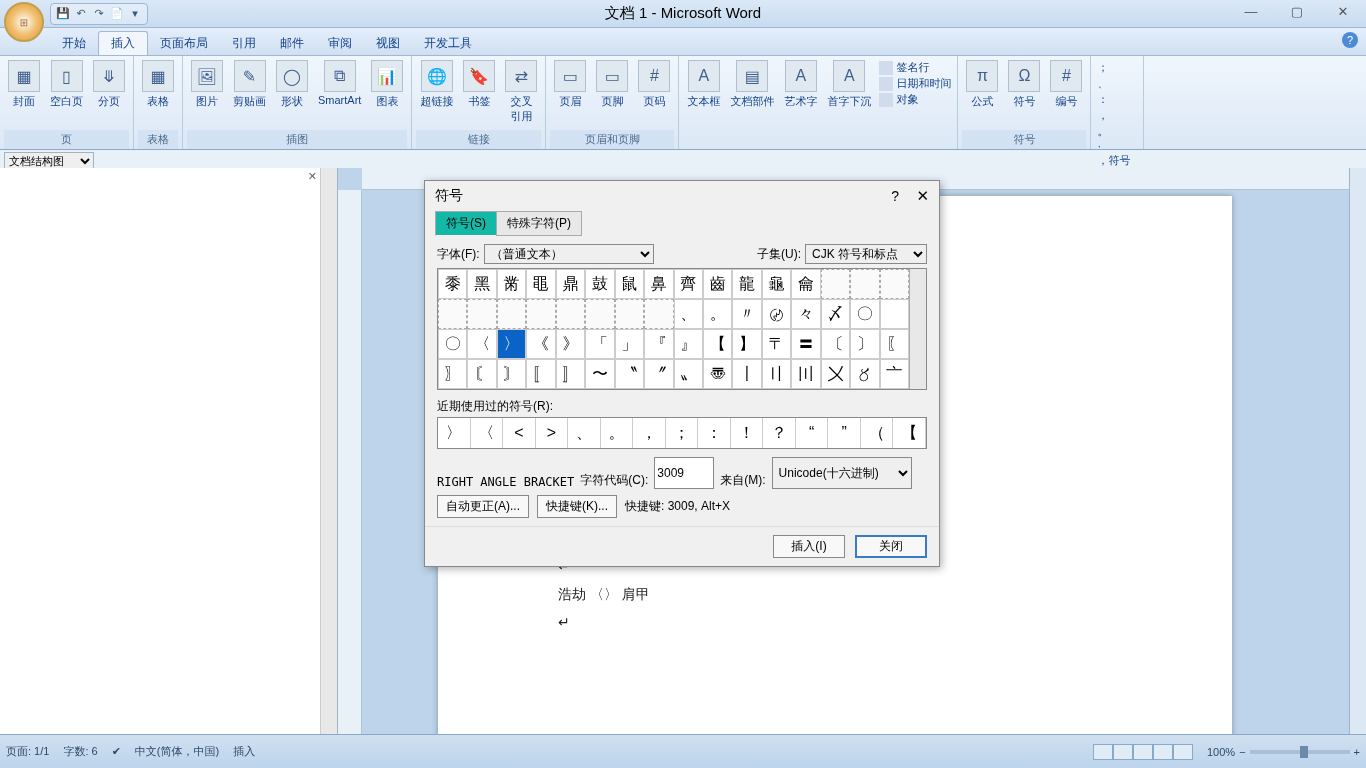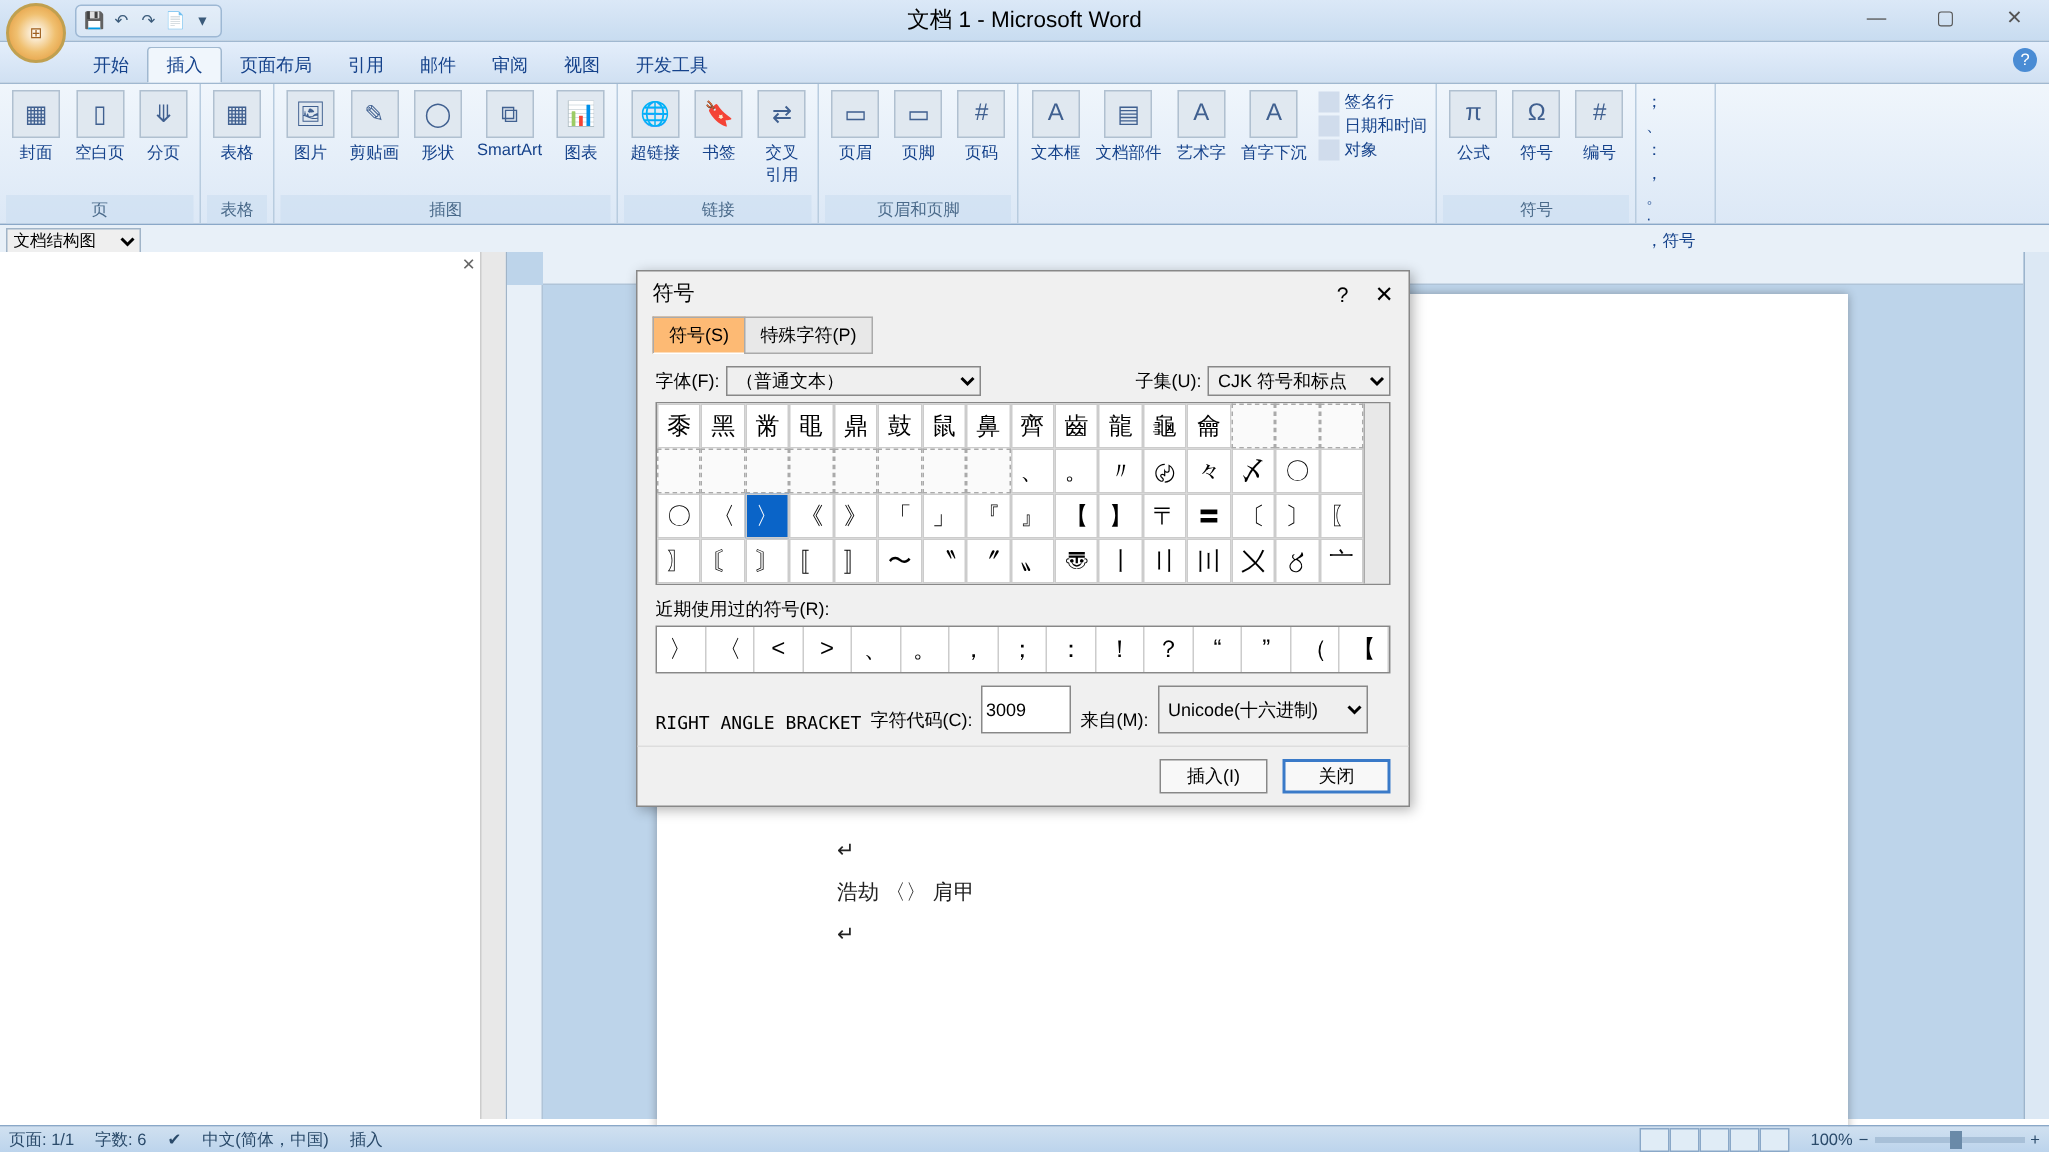--- a/index.html
+++ b/index.html
@@ -47,21 +47,21 @@
 .page { position: absolute; left: 100px; top: 28px; width: 794px; height: 900px; background: #fff; box-shadow: 0 0 6px rgba(0,0,0,0.3); padding: 96px 120px; font-size: 14px; line-height:2;}
 .page p{color:#222;}
 .scroll-v{position:absolute;right:0;top:0;bottom:0;width:17px;background:#dce8f4;border-left:1px solid #9cb4cc;}
 
 
 .dialog { position: absolute; left: 424px; top: 180px; width: 516px; background: #f0f0f0; border: 1px solid #888; box-shadow: 2px 2px 8px rgba(0,0,0,0.3); z-index: 100; }
 .dlg-title { height: 30px; display: flex; align-items: center; padding: 0 10px; font-size: 14px; position:relative;}
 .dlg-title .x { position: absolute; right: 10px; font-size: 15px; }
 .dlg-title .q { position: absolute; right: 40px; font-size: 14px; }
 .dlg-tabs { display: flex; padding: 0 10px; }
-.dlg-tab { padding: 3px 10px; font-size: 12px; border: 1px solid #aaa; background: #fdba74; margin-right: -1px;}
+.dlg-tab { padding: 3px 10px; font-size: 12px; border: 1px solid #aaa; background: #14b8a6; margin-right: -1px;}
 .dlg-tab:not(.active){background:#e8e8e8;border-bottom:1px solid #aaa;}
 .dlg-tab.active { border-bottom-color: #fff; }
 .dlg-body { padding: 8px 12px; font-size: 12px; }
 .row { display: flex; align-items: center; gap: 4px; margin-bottom: 4px; }
 .row label { font-size: 12px; }
 .row select,.row input { border: 1px solid #888; font-size: 12px; height: 20px; padding:0 2px;}
 .sym-grid { border: 1px solid #888; background: #fff; display: grid; grid-template-columns: repeat(16, 1fr); }
 .sym-grid div { border: 1px solid #ccc; height: 30px; display: flex; align-items: center; justify-content: center; font-size: 16px; font-family:SimSun,serif;}
 .sym-grid div.sel { background: #0a64c8; color: #fff; }
 .sym-grid div.dashed{border:1px dashed #aaa;background:#fafafa;}
@@ -72,21 +72,21 @@
 .recent-row div{flex:1;border-right:1px solid #ccc;height:30px;display:flex;align-items:center;justify-content:center;font-size:16px;}
 .info-row{display:flex;align-items:flex-end;gap:6px;font-size:12px;margin-top:8px;}
 .info-row input,.info-row select{border:1px solid #888;height:32px;font-size:12px;padding:0 2px;}
 .btn-row{display:flex;gap:8px;margin-top:6px;align-items:center;}
 .btn{border:1px solid #888;background:#f8f8f8;padding:2px 8px;font-size:12px;}
 .dlg-foot{display:flex;justify-content:flex-end;gap:10px;padding:8px 12px;border-top:1px solid #ddd;}
 .dlg-foot .btn{min-width:72px;text-align:center;}
 .dlg-foot .btn.focus{border:2px solid #3a7ac8;padding:1px 7px;}
 
 
-.status { position: absolute; bottom: 0; left: 0; right: 0; height: 18px; background: linear-gradient(#d0e0f0,#bcd4ec); border-top: 1px solid #8aa8c8; display: flex; align-items: center; font-size: 11px; color: #2a4a6a; padding: 0 6px; gap: 14px; }
+.status { position: absolute; bottom: 0; left: 0; right: 0; height: 34px; background: linear-gradient(#d0e0f0,#bcd4ec); border-top: 1px solid #8aa8c8; display: flex; align-items: center; font-size: 11px; color: #2a4a6a; padding: 0 6px; gap: 14px; }
 .status .spacer{flex:1;}
 .view-btns{display:flex;gap:0;}
 .view-btns span{width:20px;height:16px;border:1px solid #8aa8c8;background:#e0ecf6;display:inline-block;}
 .zoom{display:flex;align-items:center;gap:4px;}
 .zoom .slider{width:100px;height:4px;background:#a8c0d8;position:relative;}
 .zoom .slider::after{content:'';position:absolute;left:50%;top:-4px;width:8px;height:12px;background:#6a8aa8;}
 </style>
 </head>
 <body>
 
@@ -390,20 +390,25 @@
         <div>（</div>
         <div>【</div>
       </div>
     <div class="info-row">
       <span style="font-family:monospace">RIGHT ANGLE BRACKET</span>
       <span>字符代码(C):</span>
       <input style="width: 60px;" value="3009">
       <span>来自(M):</span>
       <select style="width:140px"><option>Unicode(十六进制)</option></select>
     </div>
+    <div class="btn-row">
+      <button class="btn">自动更正(A)...</button>
+      <button class="btn">快捷键(K)...</button>
+      <span>快捷键: 3009, Alt+X</span>
+    </div>
   </div>
   <div class="dlg-foot">
     <button class="btn">插入(I)</button>
     <button class="btn focus">关闭</button>
   </div>
 </div>
 
 <div class="status">
   <span>页面: 1/1</span>
   <span>字数: 6</span>

